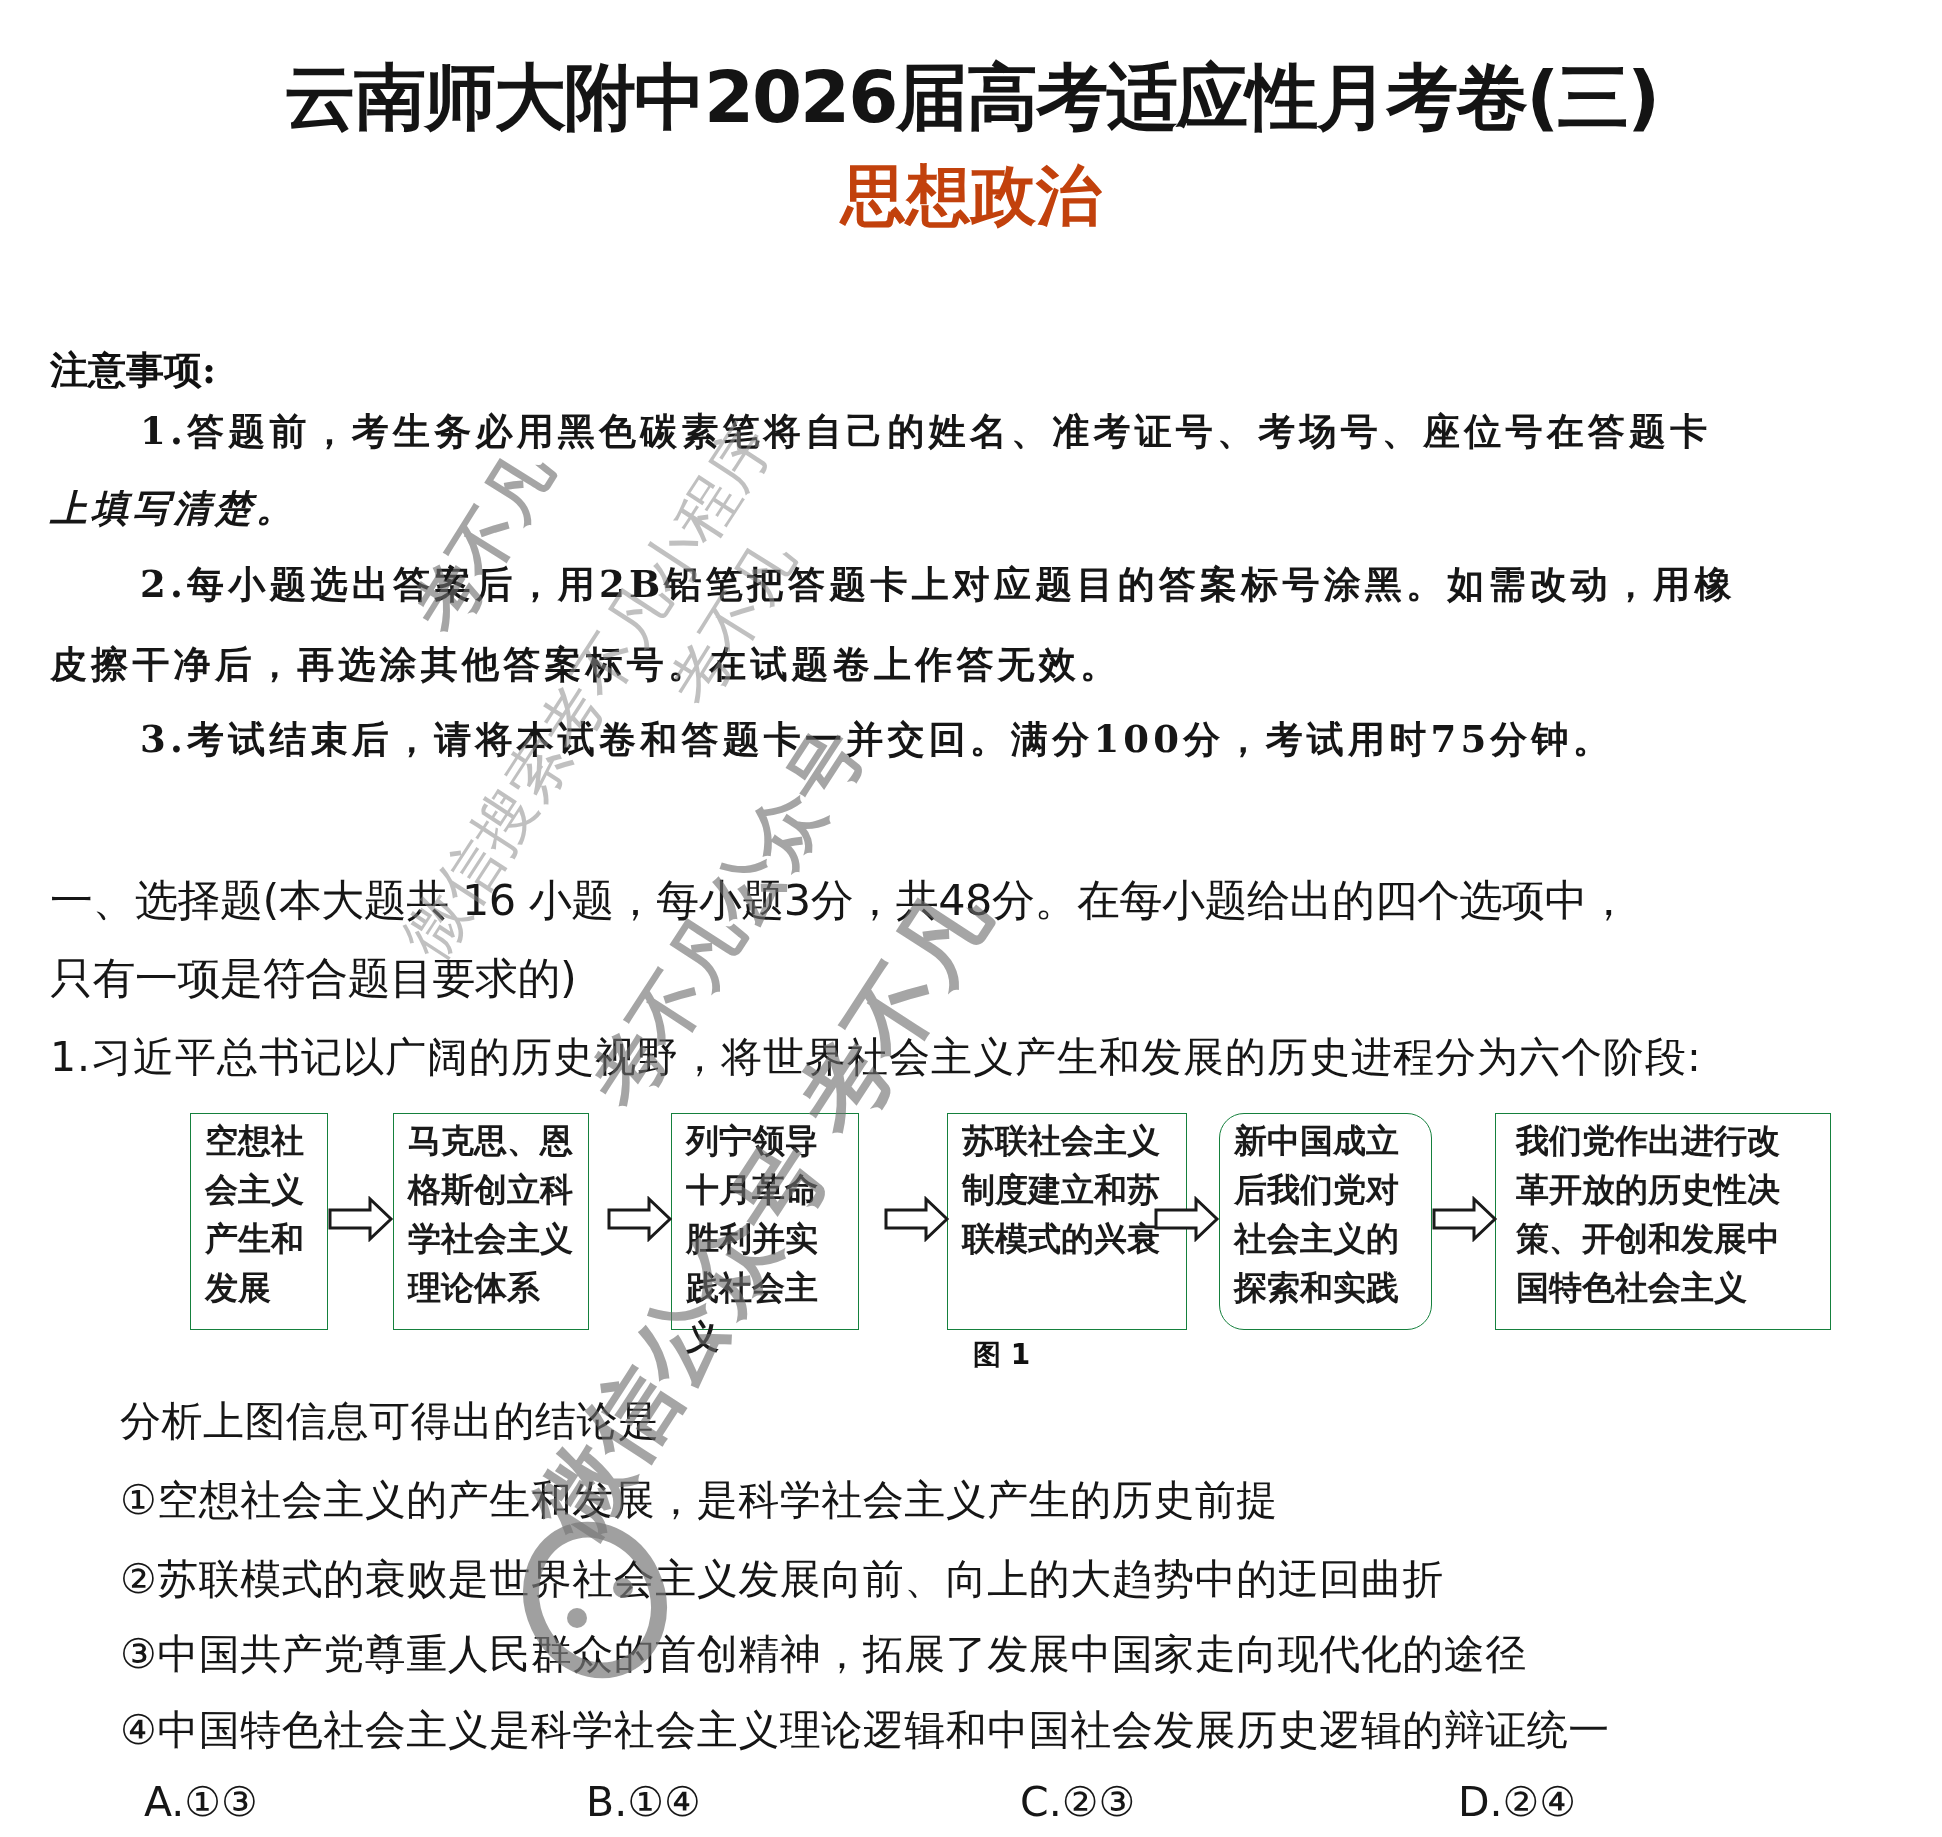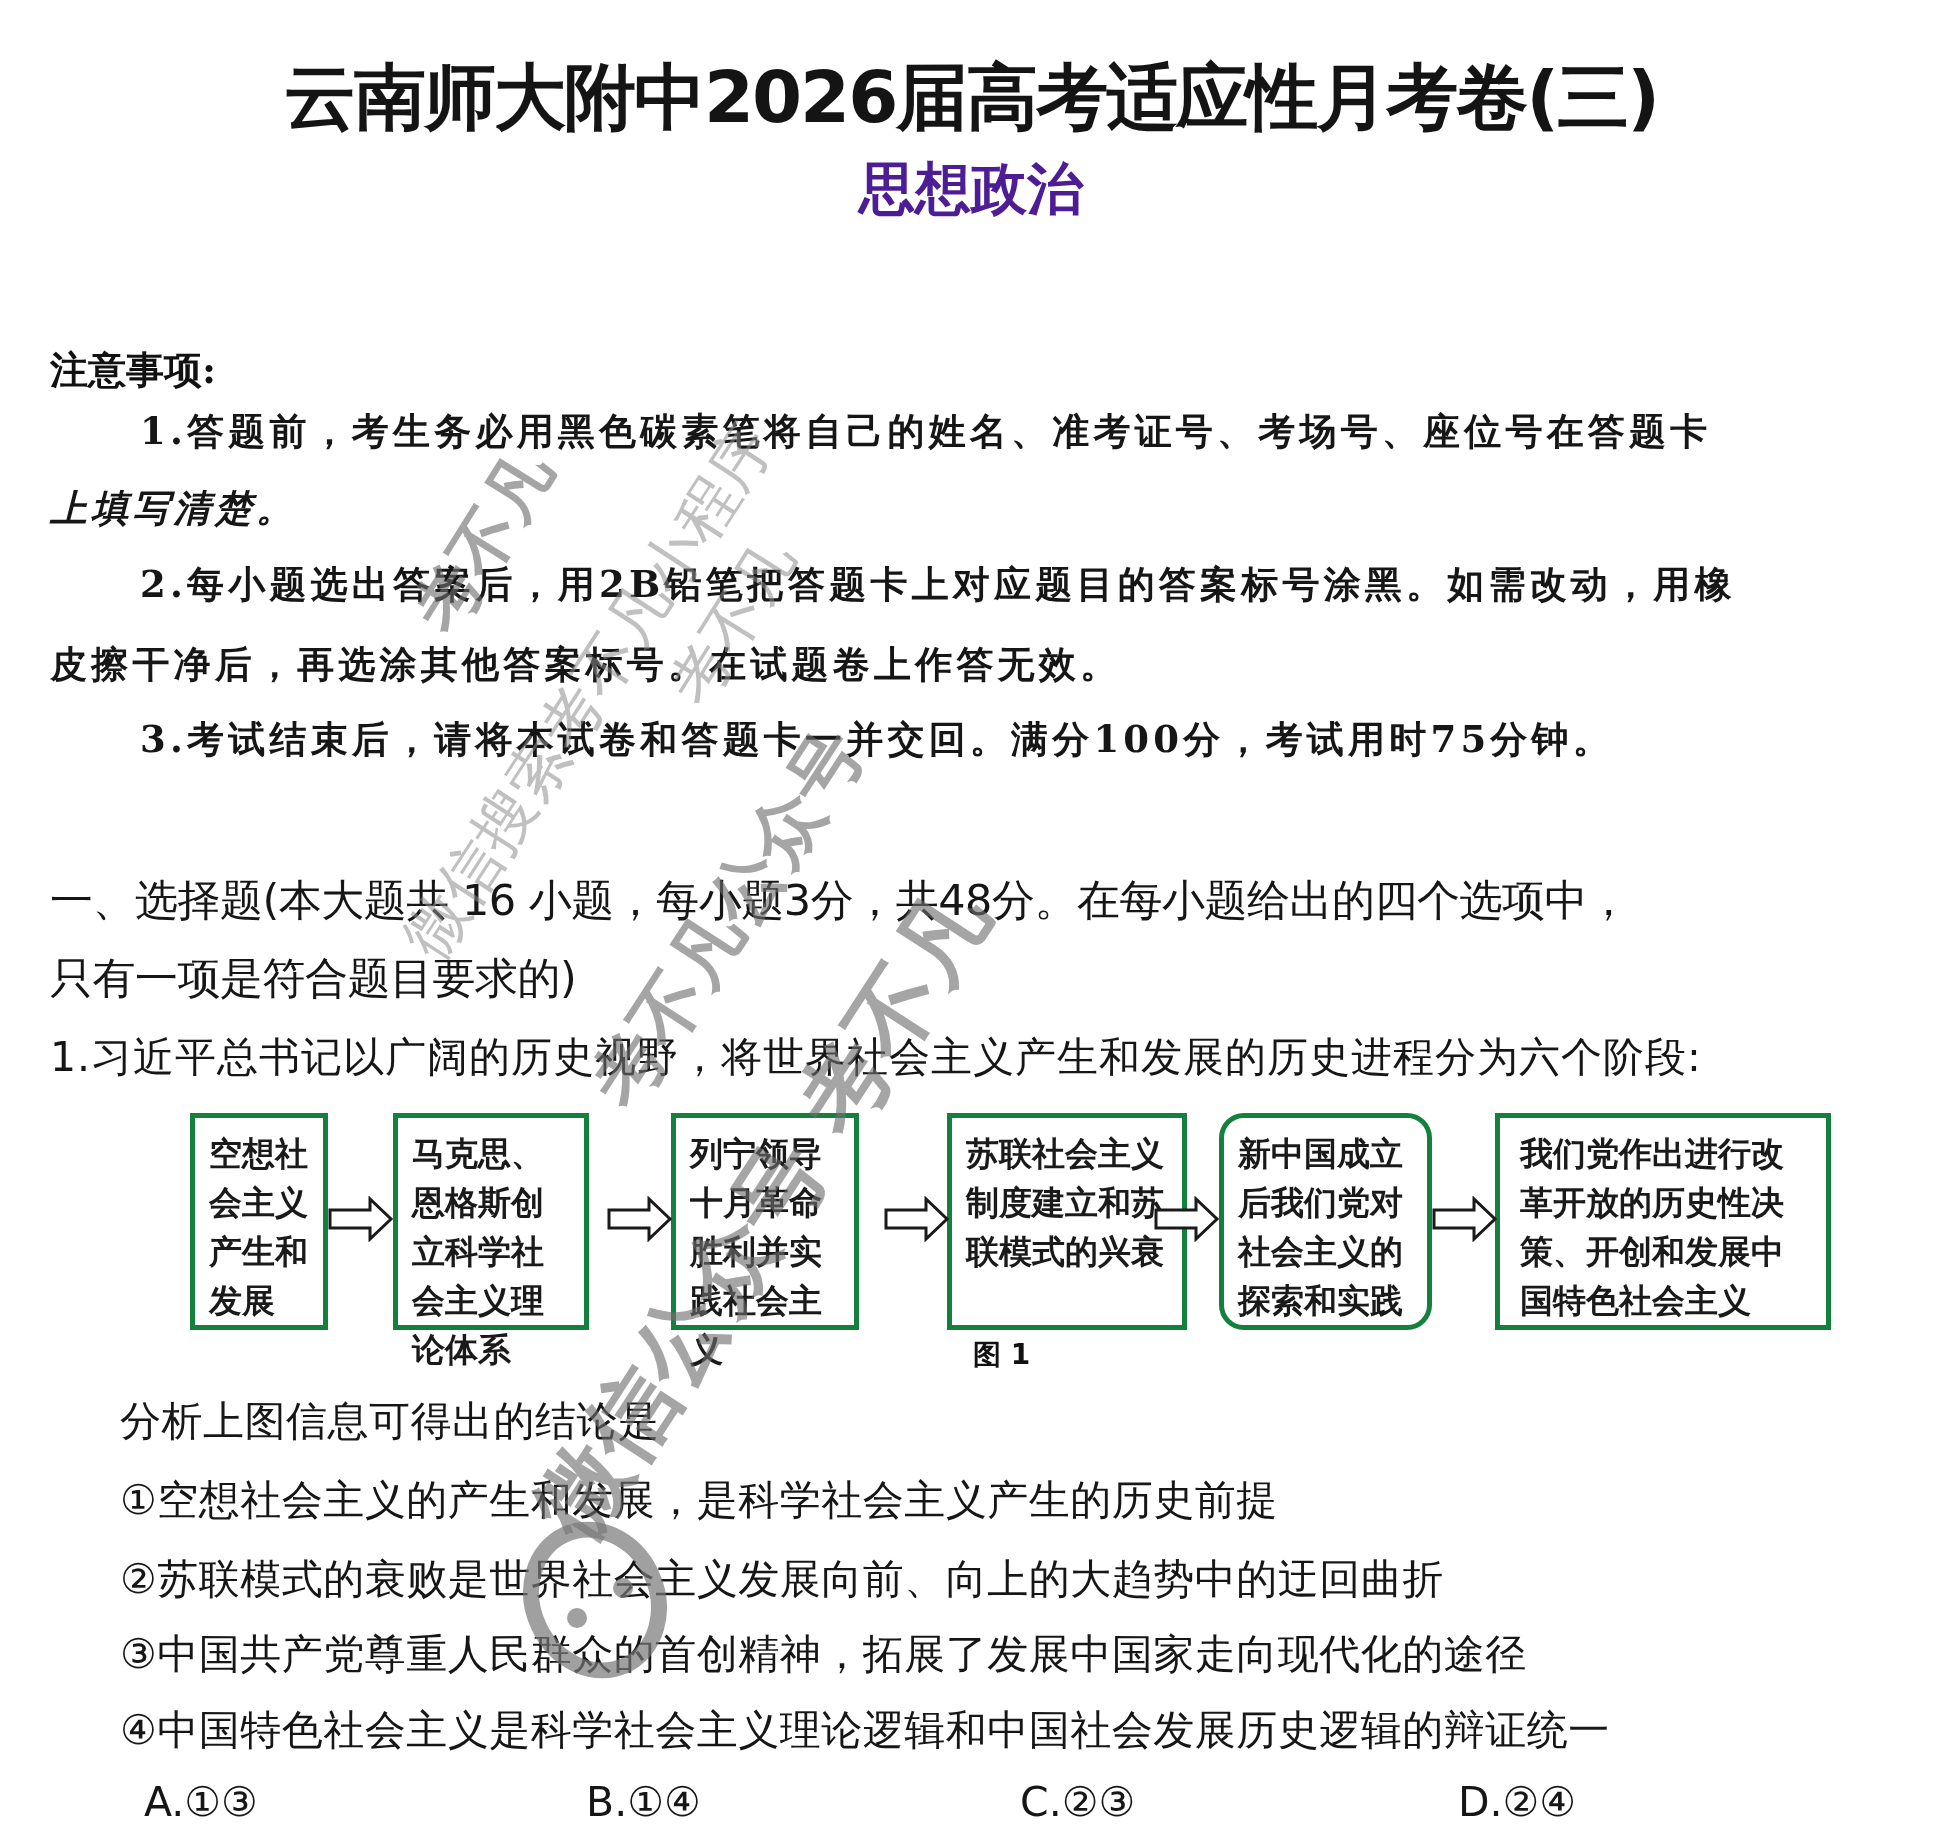--- a/index.html
+++ b/index.html
@@ -1,24 +1,24 @@
 <!DOCTYPE html>
 <html><head>
 <meta charset="utf-8">
 <style>
   html, body { margin:0; padding:0; background:#ffffff; }
   body { width:1942px; height:1837px; position:relative; overflow:hidden; color:#111; font-family:"DejaVu Sans","Liberation Sans",sans-serif; }
   .abs { position:absolute; white-space:nowrap; }
   .title1 { left:0; width:1942px; text-align:center; top:50px; font-size:72px; font-weight:bold; letter-spacing:-2px; color:#141414; }
-  .title2 { left:0; width:1942px; text-align:center; top:152px; font-size:56px; font-weight:bold; color:#4c1d95; }
+  .title2 { left:0; width:1942px; text-align:center; top:152px; font-size:65px; font-weight:bold; color:#c2410c; }
   .notes-h { left:50px; top:345px; font-size:38px; font-weight:bold; font-family:"DejaVu Serif","Liberation Serif",serif; }
   .note { font-size:37px; font-weight:bold; font-family:"DejaVu Serif","Liberation Serif",serif; letter-spacing:4.2px; color:#161616; }
   .sec { font-size:43px; font-family:"DejaVu Sans","Liberation Sans",sans-serif; color:#161616; letter-spacing:-0.5px; }
   .q { font-size:41px; color:#161616; letter-spacing:1px; }
-  .flow-box { position:absolute; top:1113px; height:217px; border:5px solid #15803d; box-sizing:border-box; padding:11px 12px 0 14px; font-size:33px; font-weight:bold; line-height:49px; color:#1a1a1a; white-space:normal; word-break:break-all; }
+  .flow-box { position:absolute; top:1113px; height:217px; border:1px solid #15803d; box-sizing:border-box; padding:2px 12px 0 14px; font-size:33px; font-weight:bold; line-height:49px; color:#1a1a1a; white-space:normal; word-break:break-all; }
   .arrow { position:absolute; }
   .fig { left:973px; top:1336px; font-size:28px; font-weight:bold; }
   .stmt { font-size:41px; color:#161616; letter-spacing:0.5px; }
   .opt { font-size:41px; color:#161616; top:1778px;margin-left:24px; }
   .wm { position:absolute; color:rgba(110,110,110,0.62); font-weight:bold; font-family:"DejaVu Sans","Liberation Sans",sans-serif; white-space:nowrap; transform-origin:left bottom; pointer-events:none; }
   .wm.light { color:rgba(140,140,140,0.55); font-weight:normal; }
 </style>
 </head>
 <body>
 

